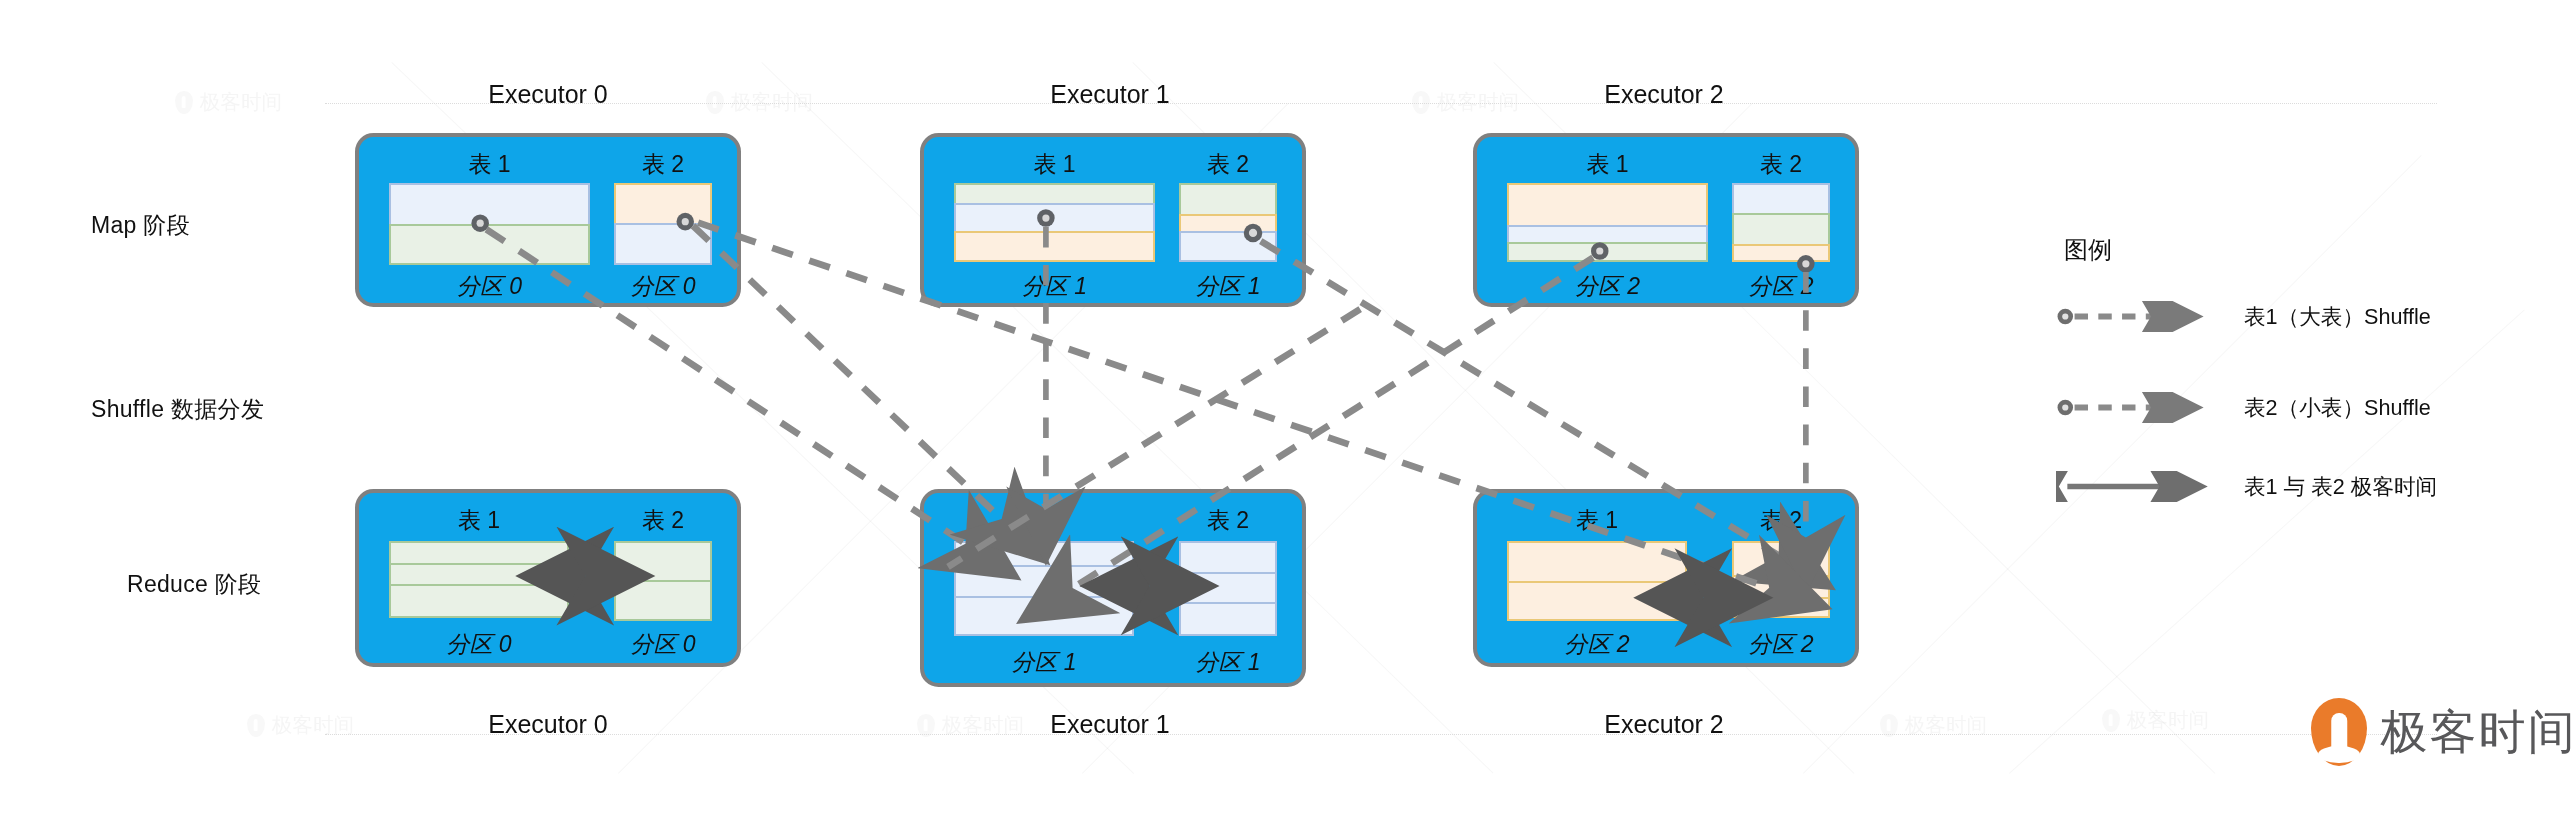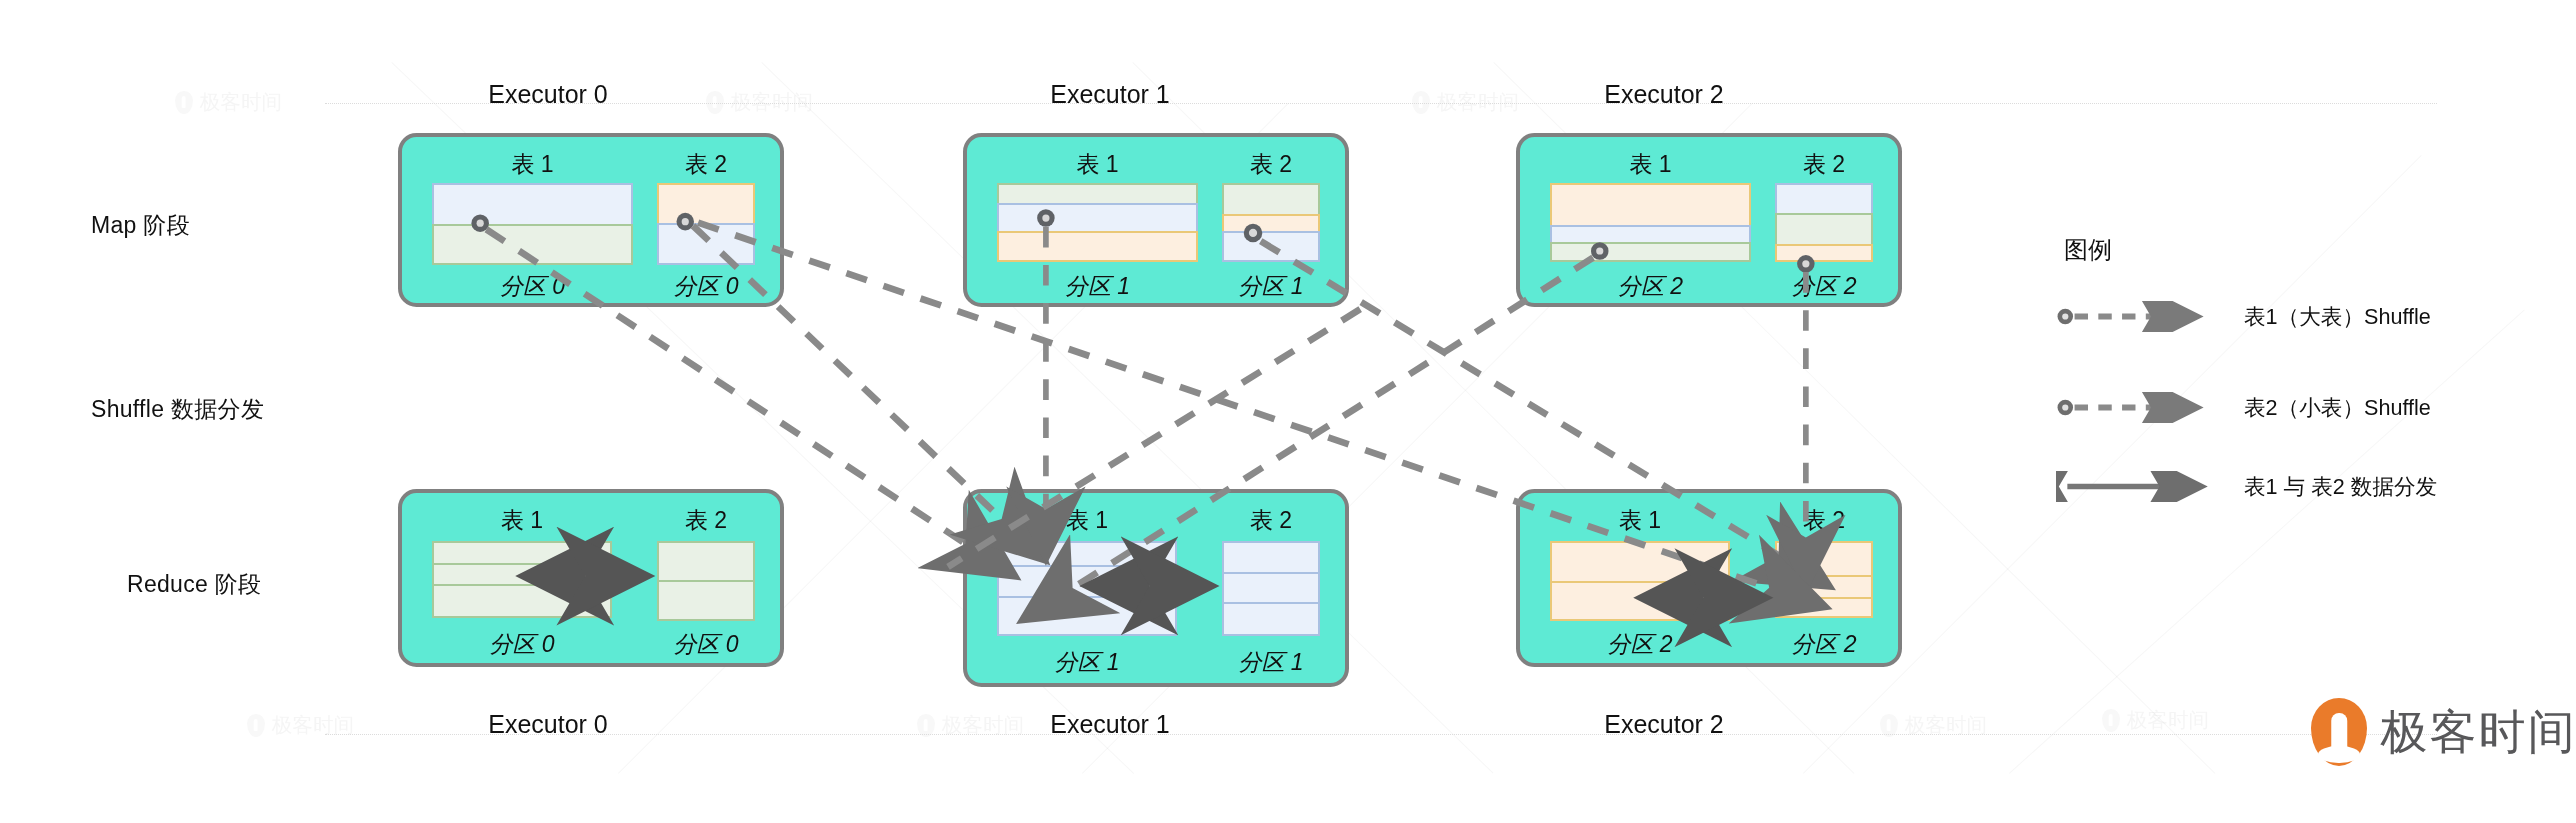--- a/index.html
+++ b/index.html
@@ -48,23 +48,22 @@
     position:absolute;
     font-size:25px;color:#111;
     white-space:nowrap;text-align:center;
     transform:translateX(-50%);
   }
   
   .exec-box{
     position:absolute;
     border:4.6px solid #808080;
     border-radius:18.5px;
-    background:#5eead4;
+    background:#0ea5e9;
     box-sizing:border-box;
-    margin-left:43px;
   }
   .tbl-wrap{position:absolute;}
   .tbl-title{
     position:absolute;top:0;left:50%;transform:translateX(-50%);
     font-size:23px;color:#111;white-space:nowrap;
   }
   .tbl-foot{
     position:absolute;left:50%;transform:translateX(-50%);
     font-size:23px;color:#111;white-space:nowrap;font-style:italic;
   }
@@ -410,21 +409,21 @@
       <defs>
         <marker id="lg2a" markerWidth="14" markerHeight="12" refX="10" refY="6" orient="auto" markerUnits="strokeWidth">
           <path d="M0,0 L12,6 L0,12 L3.5,6 Z" fill="#6e6e6e"></path>
         </marker>
         <marker id="lg2b" markerWidth="14" markerHeight="12" refX="2" refY="6" orient="auto-start-reverse" markerUnits="strokeWidth">
           <path d="M0,0 L12,6 L0,12 L3.5,6 Z" fill="#6e6e6e"></path>
         </marker>
       </defs>
       <line x1="22" y1="30" x2="272" y2="30" stroke="#777" stroke-width="11" marker-start="url(#lg2b)" marker-end="url(#lg2a)"></line>
     </svg>
-    <span class="legend-text" style="margin-left:28px;">表1 与 表2 数据分发</span>
+    <span class="legend-text" style="margin-left:28px;">表1 与 表2 极客时间</span>
   </div>
 
   <div class="brand" style="left:2311px;top:698px;">
     <div class="brand-mark"></div>
     <div class="brand-text">极客时间</div>
   </div>
 
 </div>
 
 

